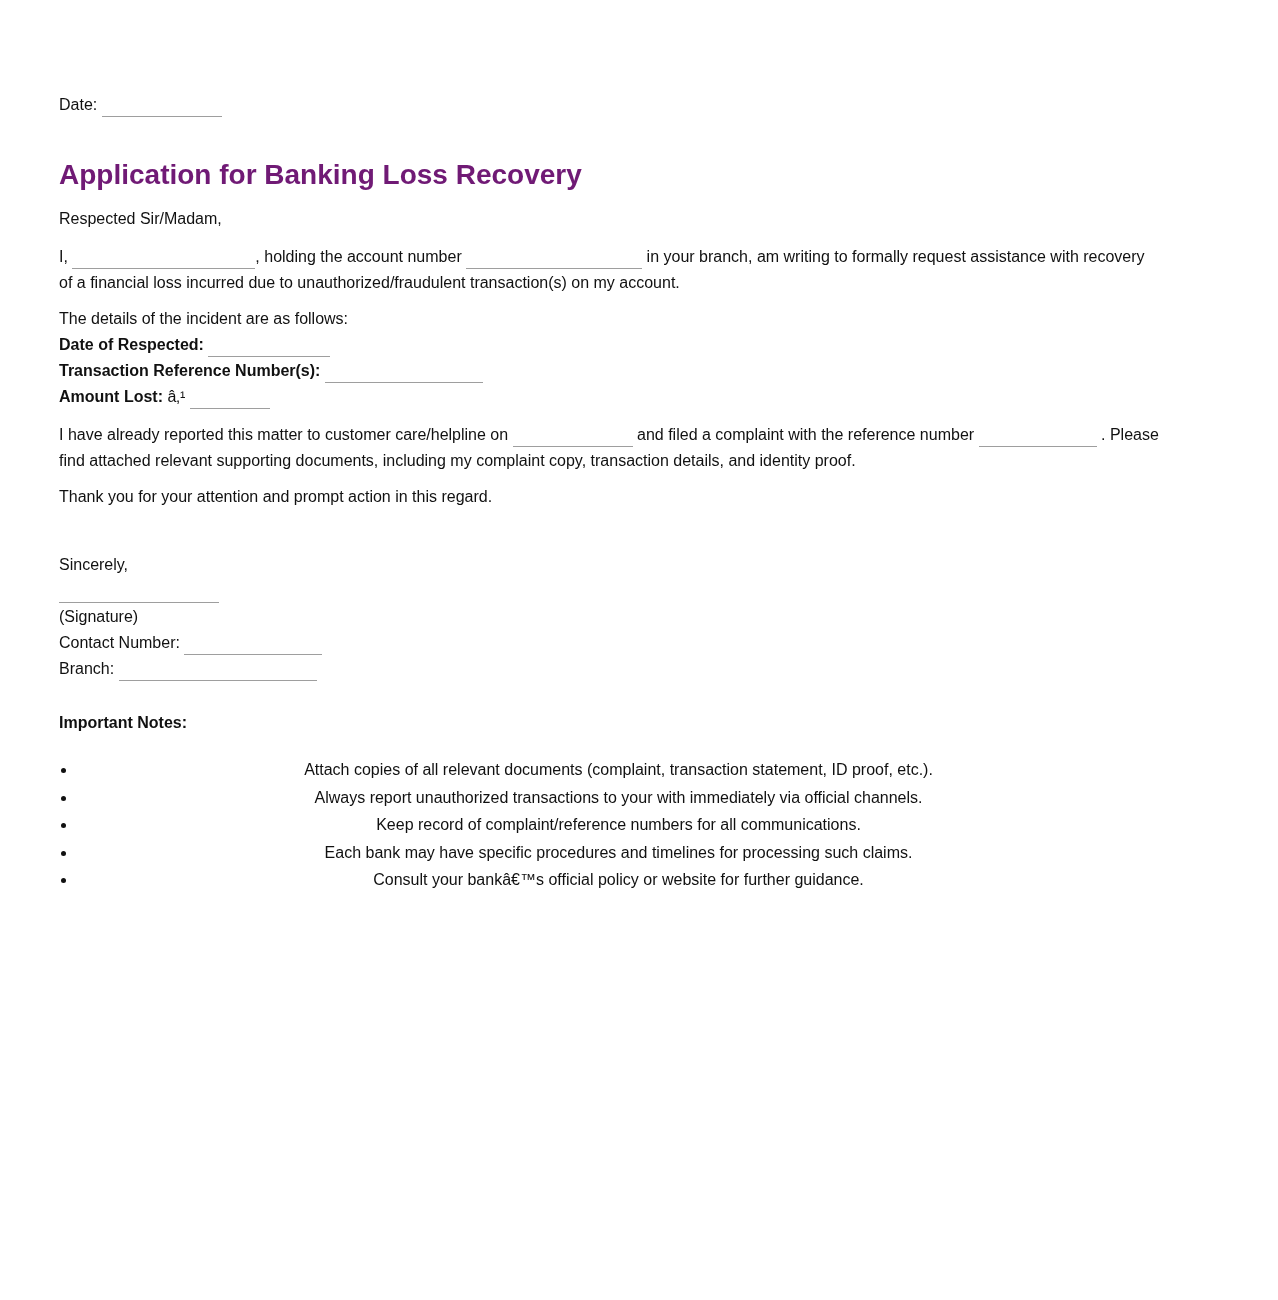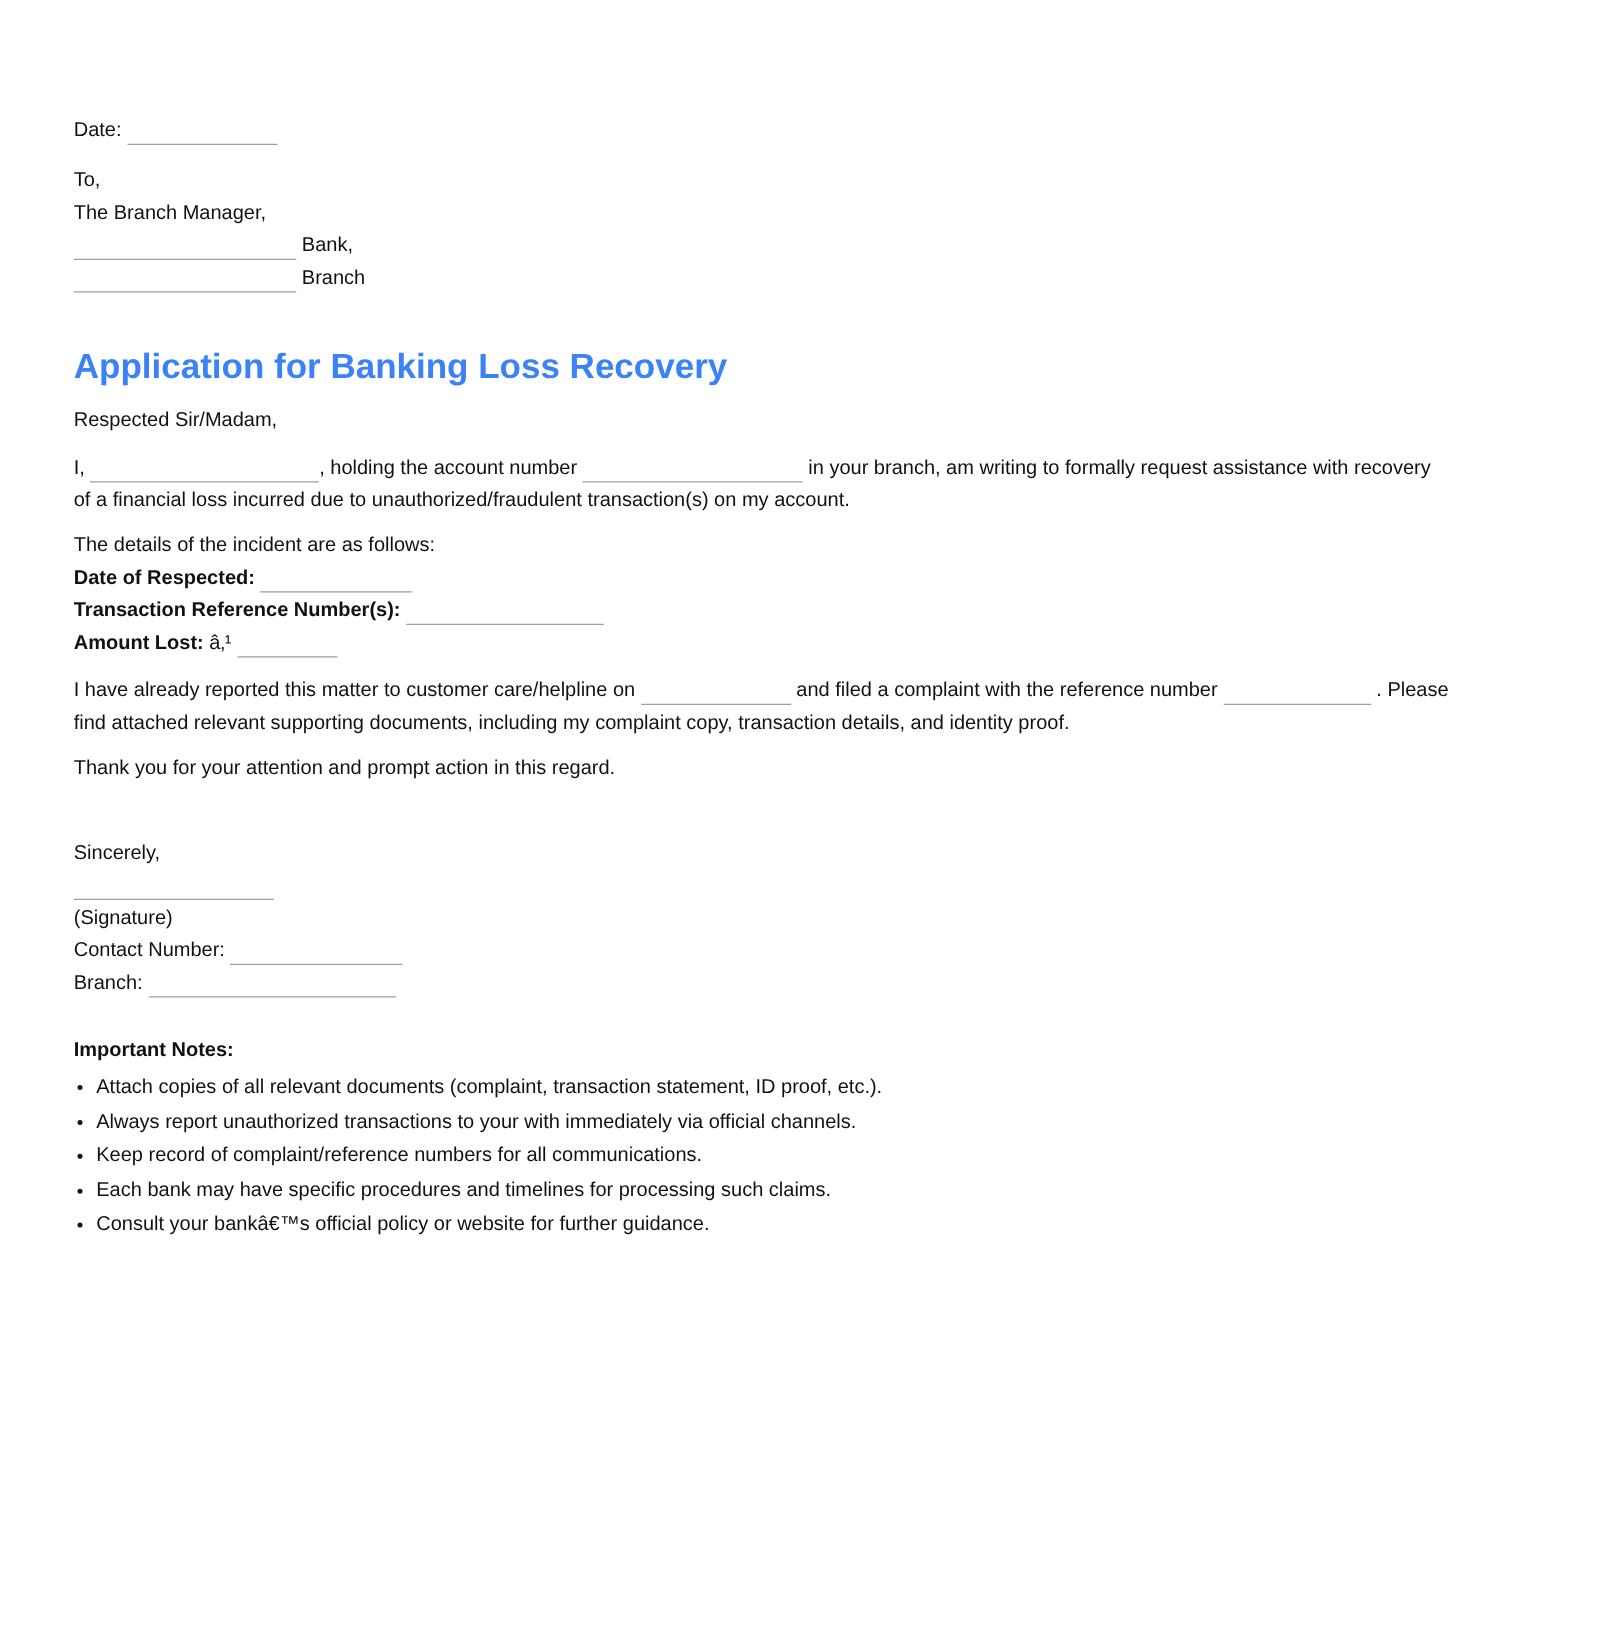--- a/index.html
+++ b/index.html
@@ -20,33 +20,34 @@
     color: #111111;
   }
   p { margin: 11px 0 0; }
   p.date-row   { margin-top: 0; }
   p.address    { margin-top: 14px; }
   h1.doc-title {
     font-size: 28px;
     line-height: 36px;
     font-weight: 700;
     margin: 39px 0 0;
-    color: #3b82f6;
+    color: #701a75;
   }
   p.salutation { margin-top: 13px; }
   p.intro      { margin-top: 12px; }
   p.details    { margin-top: 10px; }
   p.reported   { margin-top: 12px; }
   p.request    { margin-top: 11px; }
   p.thanks     { margin-top: 10px; }
   p.closing    { margin-top: 42px; }
   p.notes-heading { margin-top: 28px; font-weight: 700; }
   ul.notes-list {
-    margin: 2px 0 0;
+    margin: 20px 0 0;
     padding: 0 0 0 18px;
+    text-align: center;
   }
   ul.notes-list li {
     line-height: 27.5px;
   }
   .blank {
     display: inline-block;
     height: 22px;
     border-bottom: 1px solid #9e9e9e;
     vertical-align: -7px;
   }
@@ -63,21 +64,20 @@
   .w198 { width: 198px; }
   strong { font-weight: 700; }
 </style>
 </head>
 <body>
 
 <div class="page">
 
   <p class="date-row"><span>Date:</span> <span class="blank w120"></span></p>
 
-  <p class="address"><span>To,</span><br><span>The Branch Manager,</span><br><span class="blank w178"></span> <span>Bank,</span><br><span class="blank w178"></span> <span>Branch</span></p>
 
   <h1 class="doc-title">Application for Banking Loss Recovery</h1>
 
   <p class="salutation">Respected Sir/Madam,</p>
 
   <p class="intro"><span>I,</span> <span class="blank w183"></span><span>, holding the account number</span> <span class="blank w176"></span> <span>in your branch, am writing to formally request assistance with recovery of a financial loss incurred due to unauthorized/fraudulent transaction(s) on my account.</span></p>
 
   <p class="details"><span>The details of the incident are as follows:</span><br><strong>Date of Respected:</strong> <span class="blank w122"></span><br><strong>Transaction Reference Number(s):</strong> <span class="blank w158"></span><br><strong>Amount Lost:</strong> <span>â‚¹</span> <span class="blank w80"></span></p>
 
   <p class="reported"><span>I have already reported this matter to customer care/helpline on</span> <span class="blank w120"></span> <span>and filed a complaint with the reference number</span> <span class="blank w118"></span> <span>.</span> <span>Please find attached relevant supporting documents, including my complaint copy, transaction details, and identity proof.</span></p>

